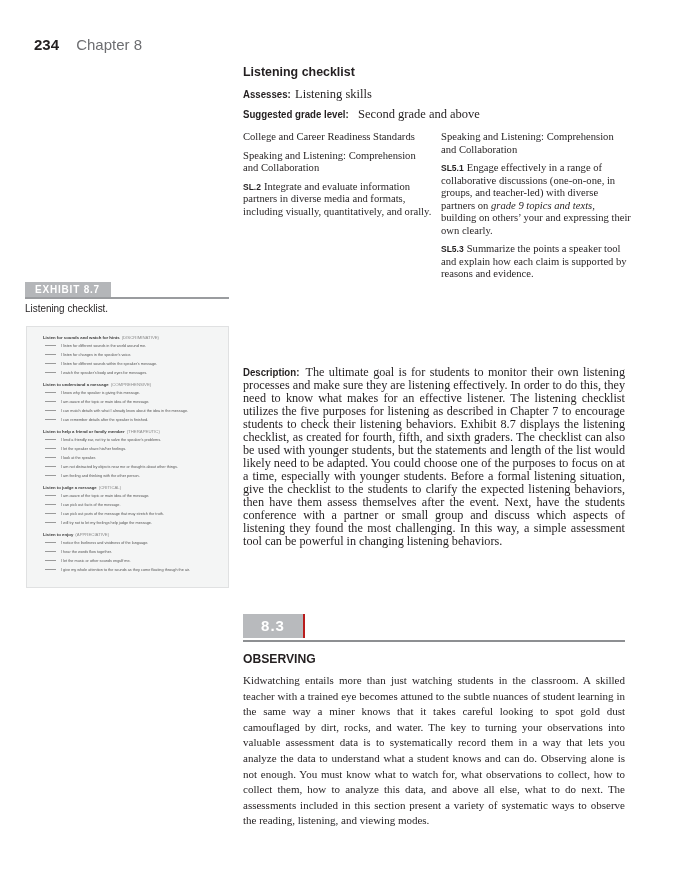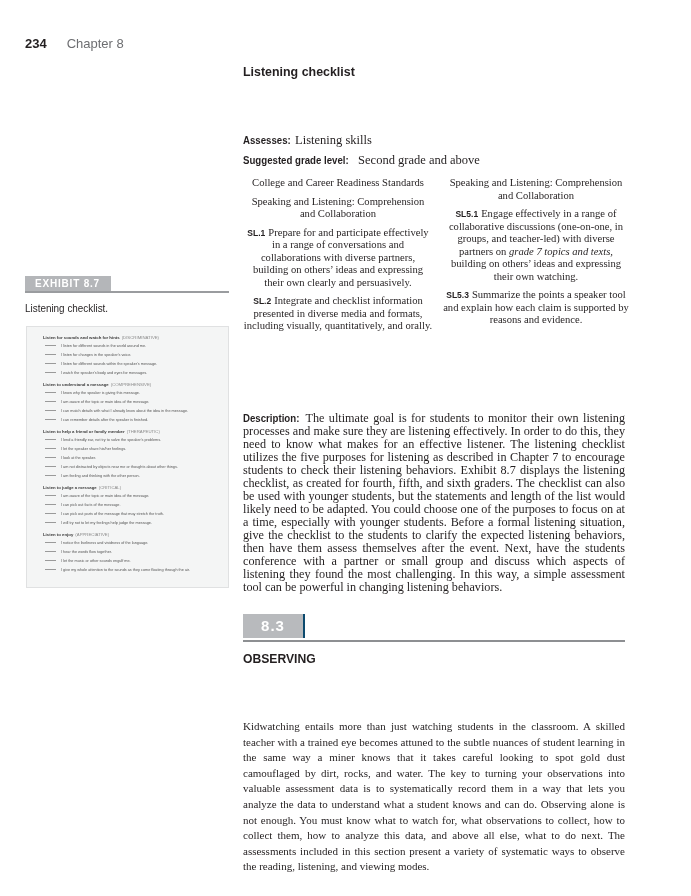--- a/index.html
+++ b/index.html
@@ -1,56 +1,56 @@
 <!DOCTYPE html>
 <html><head>
 <meta charset="utf-8">
 <style>
   html, body { margin: 0; padding: 0; background: #ffffff; }
   body { width: 691px; height: 896px; position: relative; overflow: hidden; color: #231f20; }
   .sans { font-family: "Liberation Sans", sans-serif; }
-  .serif { font-family: "Liberation Serif", serif; margin-top: 46px; }
+  .serif { font-family: "Liberation Serif", serif; }
 
-  .running-head { position: absolute; top: 36px; left: 25px; font-size: 13px; }
+  .running-head { position: absolute; top: 36px; left: 34px; font-size: 15px; }
   .running-head .pgno { font-weight: bold; display: inline-block; width: 38px; }
   .running-head .chap { color: #6d6e71; }
 
   
-  .exhibit-tag { position: absolute; left: 25px; top: 273px; width: 204px; }
+  .exhibit-tag { position: absolute; left: 25px; top: 279px; width: 204px; }
   .exhibit-tag .tab { display: inline-block; background: #b4b6b9; color: #ffffff; font-weight: bold; font-size: 10px; letter-spacing: 0.8px; padding: 2px 10px 2px 10px; width: 66px; text-align: left; }
   .exhibit-tag .rule { height: 1.5px; background: #9a9c9f; }
   .exhibit-caption { position: absolute; left: 25px; top: 302px; font-size: 11px; color: #231f20; transform: scaleX(0.9); transform-origin: left; }
 
   .exhibit-box { position: absolute; left: 26px; top: 326px; width: 203px; height: 262px; background: #f4f5f5; border: 1px solid #e0e1e2; box-sizing: border-box; padding: 7px 6px 0 16px; }
   .cl-group { margin-bottom: 3px; }
   .cl-head { font-size: 4.3px; font-weight: bold; color: #3a3a3a; line-height: 8px; white-space: nowrap; }
   .cl-head .purpose { font-weight: normal; color: #8a8a8a; margin-left: 2px; }
   .cl-item { font-size: 3.8px; line-height: 9px; color: #555; white-space: nowrap; padding-left: 2px; }
   .cl-item .blank { display: inline-block; width: 11px; border-bottom: 0.6px solid #9a9a9a; margin-right: 5px; vertical-align: 1px; }
 
   
   .main { position: absolute; left: 243px; width: 382px; }
   .title { top: 64px; font-size: 13.5px; font-weight: bold; transform: scaleX(0.92); transform-origin: left; white-space: nowrap; }
   .meta1 { top: 87px; font-size: 12.5px; }
   .meta2 { top: 107px; font-size: 12.5px; }
   .meta-lbl { font-family: "Liberation Sans", sans-serif; font-weight: bold; font-size: 10.5px; display: inline-block; transform: scaleX(0.92); transform-origin: left; margin-right: -3px; }
 
-  .std { position: absolute; top: 131px; font-size: 10.6px; line-height: 12.5px; text-align: center; }
+  .std { position: absolute; top: 131px; font-size: 10.6px; line-height: 12.5px; }
   .std-left { left: 243px; width: 190px; }
   .std-right { left: 441px; width: 190px; }
   .std .hd { margin-bottom: 6px; }
   .std .sub { margin-bottom: 6px; }
   .std p { margin: 0 0 6px 0; }
   .std .code { font-family: "Liberation Sans", sans-serif; font-weight: bold; font-size: 8.5px; margin-right: 3px; }
 
   .desc { top: 366px; font-size: 12.2px; line-height: 13px; text-align: justify; }
   .desc-lbl { font-family: "Liberation Sans", sans-serif; font-weight: bold; font-size: 10.5px; display: inline-block; transform: scaleX(0.92); transform-origin: left; margin-right: -3px; }
 
   .sec-tag { position: absolute; left: 243px; top: 614px; width: 382px; }
-  .sec-tag .tab { width: 60px; height: 24px; background: #b8babd; color: #ffffff; font-weight: bold; font-size: 15px; text-align: center; line-height: 24px; letter-spacing: 1px; border-right: 2px solid #0c4a6e; }
+  .sec-tag .tab { width: 60px; height: 24px; background: #b8babd; color: #ffffff; font-weight: bold; font-size: 15px; text-align: center; line-height: 24px; letter-spacing: 1px; border-right: 2px solid #b91c1c; }
   .sec-tag .rule { height: 1.5px; background: #8d8f92; margin-top: 2px; }
 
   .sec-title { top: 651px; font-size: 13.5px; font-weight: bold; transform: scaleX(0.9); transform-origin: left; }
   .sec-body { top: 673px; font-size: 11px; line-height: 15.6px; text-align: justify; }
 </style>
 </head>
 <body>
 
 <div class="running-head sans">
   <span class="pgno">234</span>
@@ -108,27 +108,26 @@
   <span>Listening skills</span>
 </div>
 <div class="main meta2 serif">
   <span class="meta-lbl">Suggested grade level:</span>
   <span>Second grade and above</span>
 </div>
 
 <div class="std std-left serif">
   <div class="hd">College and Career Readiness Standards</div>
   <div class="sub">Speaking and Listening: Comprehension and Collaboration</div>
-  <p><span class="code">SL.1</span><span>Prepare for and participate effectively in a range of conversations and collaborations with diverse partners, building on others’ ideas and expressing their own clearly and persuasively.</span></p>
-  <p><span class="code">SL.2</span><span>Integrate and checklist information presented in diverse media and formats, including visually, quantitatively, and orally.</span></p>
+  <p><span class="code">SL.2</span><span>Integrate and evaluate information partners in diverse media and formats, including visually, quantitatively, and orally.</span></p>
 </div>
 
 <div class="std std-right serif">
   <div class="sub">Speaking and Listening: Comprehension and Collaboration</div>
-  <p><span class="code">SL5.1</span><span>Engage effectively in a range of collaborative discussions (one-on-one, in groups, and teacher-led) with diverse partners on </span><i>grade 7 topics and texts,</i><span> building on others’ ideas and expressing their own watching.</span></p>
+  <p><span class="code">SL5.1</span><span>Engage effectively in a range of collaborative discussions (one-on-one, in groups, and teacher-led) with diverse partners on </span><i>grade 9 topics and texts,</i><span> building on others’ your and expressing their own clearly.</span></p>
   <p><span class="code">SL5.3</span><span>Summarize the points a speaker tool and explain how each claim is supported by reasons and evidence.</span></p>
 </div>
 
 <div class="main desc serif">
   <span class="desc-lbl">Description:</span>
   <span>The ultimate goal is for students to monitor their own listening processes and make sure they are listening effectively. In order to do this, they need to know what makes for an effective listener. The listening checklist utilizes the five purposes for listening as described in Chapter 7 to encourage students to check their listening behaviors. Exhibit 8.7 displays the listening checklist, as created for fourth, fifth, and sixth graders. The checklist can also be used with younger students, but the statements and length of the list would likely need to be adapted. You could choose one of the purposes to focus on at a time, especially with younger students. Before a formal listening situation, give the checklist to the students to clarify the expected listening behaviors, then have them assess themselves after the event. Next, have the students conference with a partner or small group and discuss which aspects of listening they found the most challenging. In this way, a simple assessment tool can be powerful in changing listening behaviors.</span>
 </div>
 
 <div class="sec-tag sans">
   <div class="tab">8.3</div>

